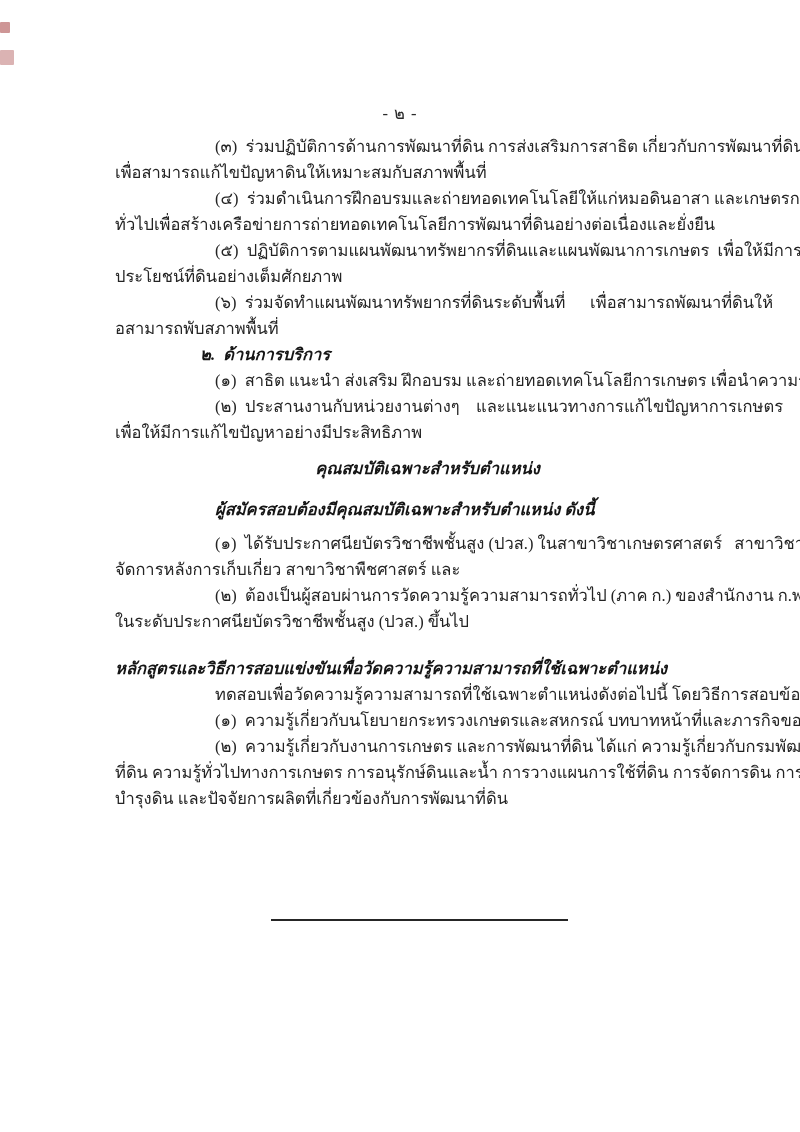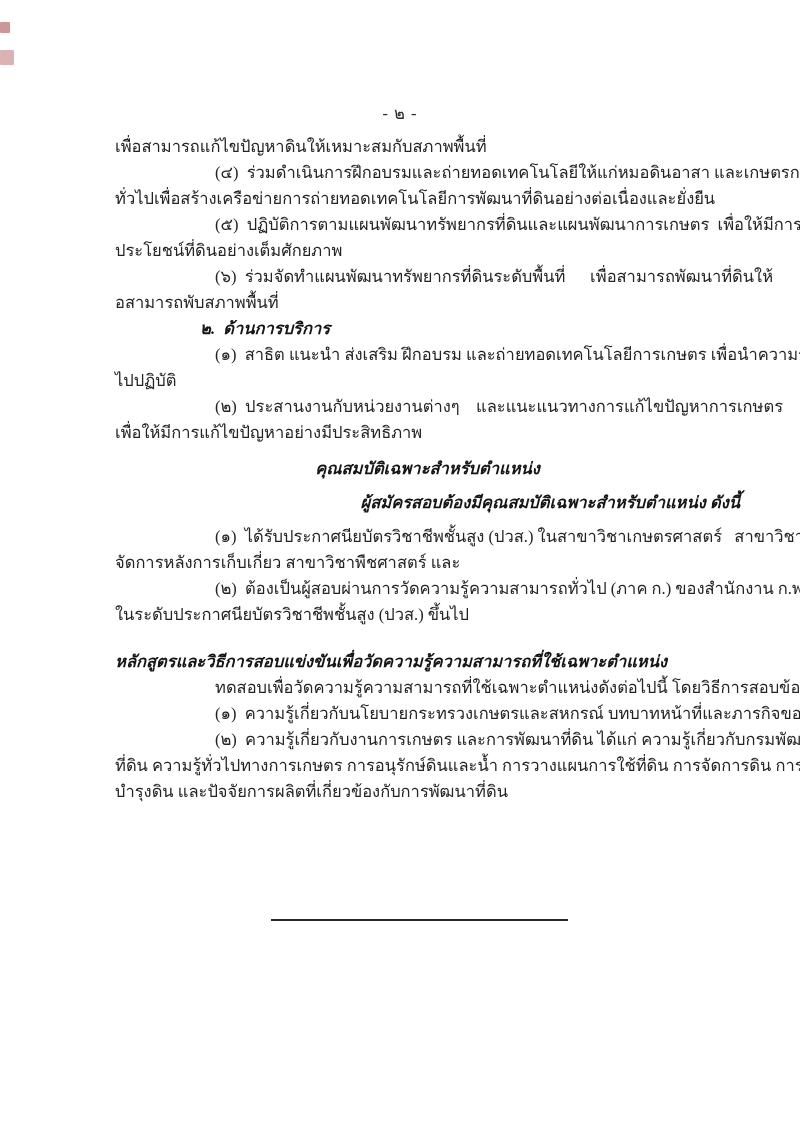--- a/index.html
+++ b/index.html
@@ -50,34 +50,34 @@
 </head>
 <body>
 
 <div class="page">
   <span class="edge-mark m1" style="background: rgb(165, 64, 64);"></span>
   <span class="edge-mark m2" style="background: rgb(165, 64, 64);"></span>
 
   <div class="pageno">- ๒ -</div>
 
   <div class="content" id="doc-body">
+      <div class="ln in100">(๓)  ร่วมปฏิบัติการด้านการพัฒนาที่ดิน การส่งเสริมการสาธิต เกี่ยวกับการพัฒนาที่ดิน</div>
       <div class="ln">เพื่อสามารถแก้ไขปัญหาดินให้เหมาะสมกับสภาพพื้นที่</div>
       <div class="ln in100">(๔)  ร่วมดำเนินการฝึกอบรมและถ่ายทอดเทคโนโลยีให้แก่หมอดินอาสา และเกษตรกร</div>
       <div class="ln">ทั่วไปเพื่อสร้างเครือข่ายการถ่ายทอดเทคโนโลยีการพัฒนาที่ดินอย่างต่อเนื่องและยั่งยืน</div>
       <div class="ln in100">(๕)  ปฏิบัติการตามแผนพัฒนาทรัพยากรที่ดินและแผนพัฒนาการเกษตร  เพื่อให้มีการ</div>
       <div class="ln">ประโยชน์ที่ดินอย่างเต็มศักยภาพ</div>
       <div class="ln in100">(๖)  ร่วมจัดทำแผนพัฒนาทรัพยากรที่ดินระดับพื้นที่      เพื่อสามารถพัฒนาที่ดินให้</div>
       <div class="ln">อสามารถพับสภาพพื้นที่</div>
       <div class="ln bold in85">๒.  ด้านการบริการ</div>
       <div class="ln in100">(๑)  สาธิต แนะนำ ส่งเสริม ฝึกอบรม และถ่ายทอดเทคโนโลยีการเกษตร เพื่อนำความรู้</div>
-      <div class="ln">ไปปฏิบัติ</div>
       <div class="ln in100">(๒)  ประสานงานกับหน่วยงานต่างๆ    และแนะแนวทางการแก้ไขปัญหาการเกษตร</div>
       <div class="ln">เพื่อให้มีการแก้ไขปัญหาอย่างมีประสิทธิภาพ</div>
       <div class="ln bold" style="margin-top: 10px; text-align: center;">คุณสมบัติเฉพาะสำหรับตำแหน่ง</div>
-      <div class="ln bold in100" style="margin-top: 8px; text-align: right;">ผู้สมัครสอบต้องมีคุณสมบัติเฉพาะสำหรับตำแหน่ง ดังนี้</div>
+      <div class="ln bold in100" style="margin-top: 15px;">ผู้สมัครสอบต้องมีคุณสมบัติเฉพาะสำหรับตำแหน่ง ดังนี้</div>
       <div class="ln in100" style="margin-top: 8px;">(๑)  ได้รับประกาศนียบัตรวิชาชีพชั้นสูง (ปวส.) ในสาขาวิชาเกษตรศาสตร์   สาขาวิชาการ</div>
       <div class="ln">จัดการหลังการเก็บเกี่ยว สาขาวิชาพืชศาสตร์ และ</div>
       <div class="ln in100">(๒)  ต้องเป็นผู้สอบผ่านการวัดความรู้ความสามารถทั่วไป (ภาค ก.) ของสำนักงาน ก.พ.</div>
       <div class="ln">ในระดับประกาศนียบัตรวิชาชีพชั้นสูง (ปวส.) ขึ้นไป</div>
       <div class="ln bold" style="margin-top: 21px;">หลักสูตรและวิธีการสอบแข่งขันเพื่อวัดความรู้ความสามารถที่ใช้เฉพาะตำแหน่ง</div>
       <div class="ln in100">ทดสอบเพื่อวัดความรู้ความสามารถที่ใช้เฉพาะตำแหน่งดังต่อไปนี้ โดยวิธีการสอบข้อเขียน</div>
       <div class="ln in100">(๑)  ความรู้เกี่ยวกับนโยบายกระทรวงเกษตรและสหกรณ์ บทบาทหน้าที่และภารกิจของ</div>
       <div class="ln in100">(๒)  ความรู้เกี่ยวกับงานการเกษตร และการพัฒนาที่ดิน ได้แก่ ความรู้เกี่ยวกับกรมพัฒนา</div>
       <div class="ln">ที่ดิน ความรู้ทั่วไปทางการเกษตร การอนุรักษ์ดินและน้ำ การวางแผนการใช้ที่ดิน การจัดการดิน การปรับปรุง</div>
       <div class="ln">บำรุงดิน และปัจจัยการผลิตที่เกี่ยวข้องกับการพัฒนาที่ดิน</div>

